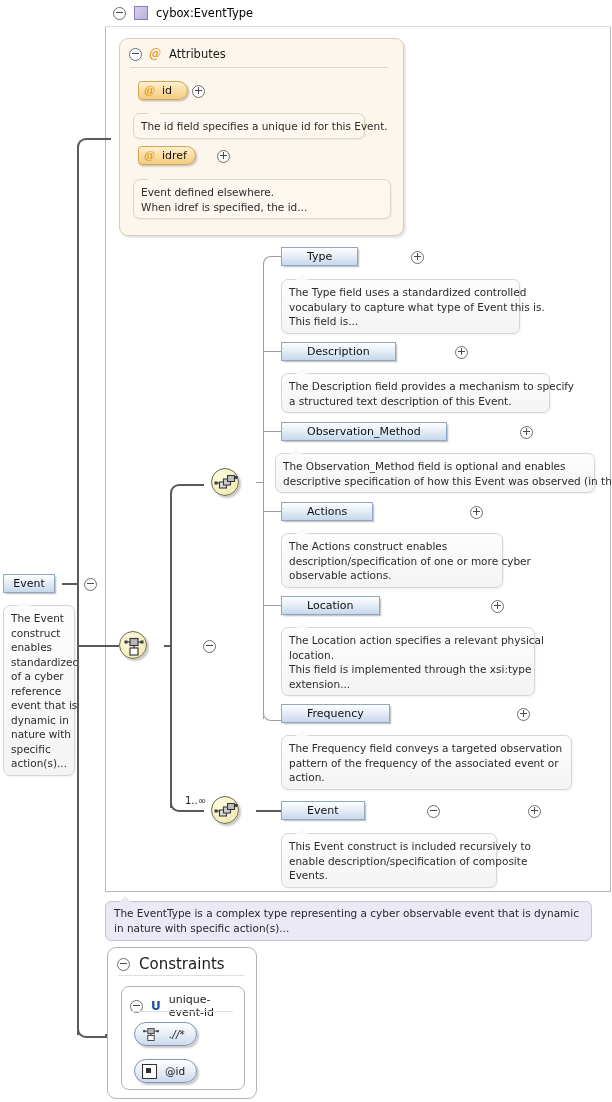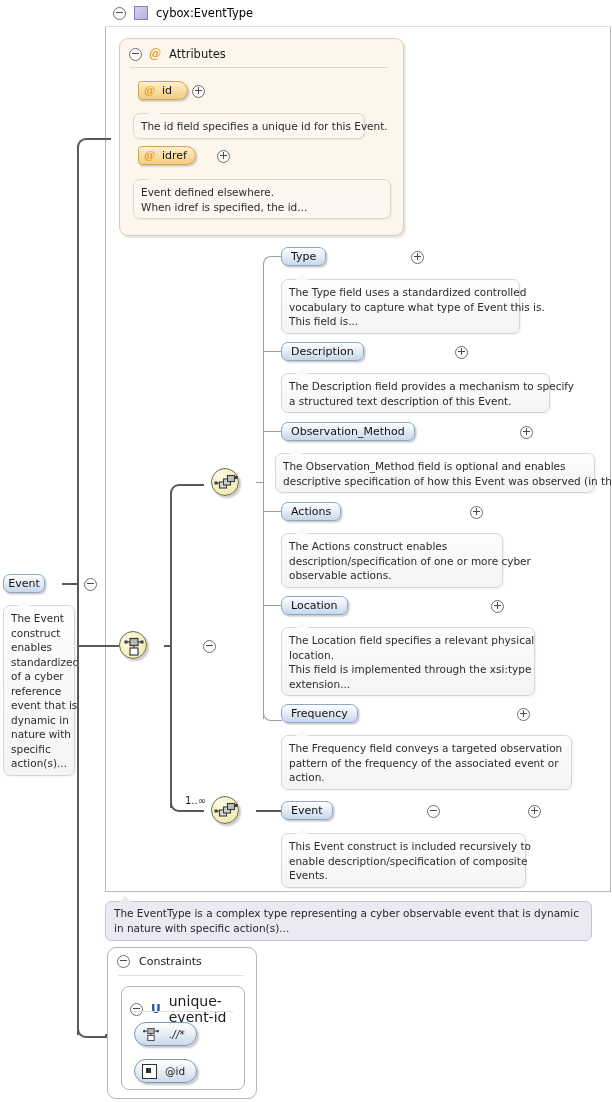--- a/index.html
+++ b/index.html
@@ -144,25 +144,25 @@
     box-shadow: 1.5px 1.5px 1.5px rgba(0,0,0,0.2);
   }
   .pill-attr .at-sign { margin-left: 0; font-size: 11px; }
   .pill-attr .plabel { margin-left: 7px; font-size: 11px; color: #131313; }
 
   
   .pill-el {
     position: absolute;
     height: 19px;
     border: 1px solid #8fa6c4;
-    border-radius: 7px;
+    border-radius: 0;
     background: linear-gradient(to bottom,#ffffff 0%, #e8eff8 42%, #c7d8ec 100%);
     box-sizing: border-box;
     display: flex; align-items: center; justify-content: center;
-    padding: 0 9px;
+    padding: 0 25px;
     box-shadow: 1.5px 1.5px 1.5px rgba(0,0,0,0.22);
     white-space: nowrap;
     font-size: 11px;
     color: #111;
   }
 
   
   .doc {
     position: absolute;
     background: linear-gradient(to bottom,#fdfdfd,#f4f4f4);
@@ -264,21 +264,21 @@
     width: 150px; height: 152px;
     background: #ffffff;
     border: 1px solid #b5b5b5;
     border-radius: 9px;
     box-sizing: border-box;
   }
   .constraints-head {
     position: absolute; left: 9px; top: 7px;
     display: flex; align-items: center;
   }
-  .constraints-head .lbl { margin-left: 9px; font-size: 11px; }
+  .constraints-head .lbl { margin-left: 9px; font-size: 15px; }
   .constraints-rule {
     position: absolute; left: 10px; top: 27px;
     width: 126px; height: 1px; background: #e0e0e0;
   }
   .unique-box {
     position: absolute;
     left: 121px; top: 986px;
     width: 124px; height: 104px;
     background: #ffffff;
     border: 1px solid #b5b5b5;
@@ -287,21 +287,21 @@
   }
   .unique-head {
     position: absolute; left: 8px; top: 6px;
     display: flex; align-items: center;
   }
   .u-glyph {
     color: #1c4fa3; font-weight: bold; font-size: 12px;
     margin-left: 8px;
     font-family: "DejaVu Sans", "Liberation Sans", sans-serif;
   }
-  .unique-head .lbl { margin-left: 8px; font-size: 14px; }
+  .unique-head .lbl { margin-left: 8px; font-size: 11px; }
   .unique-rule {
     position: absolute; left: 9px; top: 24px;
     width: 102px; height: 1px; background: #e0e0e0;
   }
 
   .sel-pill {
     position: absolute;
     height: 24px;
     border: 1px solid #7f95b3;
     background: linear-gradient(to bottom,#ffffff 0%, #eaf0f8 45%, #cbdaec 100%);
@@ -498,21 +498,21 @@
   <span class="line">description/specification of one or more cyber</span>
   <span class="line">observable actions.</span>
 </div>
 
 
 <div class="pill-el" style="left:281px; top:596px;">
   <span>Location</span>
 </div>
 <span class="expander plus abs" style="left:342px; top:600px;"></span>
 <div class="doc" style="left:281px; top:627px; width:254px;">
-  <span class="line">The Location field specifies a relevant physical</span>
+  <span class="line">The Location action specifies a relevant physical</span>
   <span class="line">location.</span>
   <span class="line">This field is implemented through the xsi:type</span>
   <span class="line">extension...</span>
 </div>
 
 
 <div class="pill-el" style="left:281px; top:704px;">
   <span>Frequency</span>
 </div>
 <span class="expander plus abs" style="left:352px; top:708px;"></span>
@@ -538,21 +538,21 @@
     <rect x="22.5" y="7" width="3" height="3" fill="#3b3b3b"></rect>
   </svg>
 </div>
 <span class="expander abs" style="left:245px; top:805px;"></span>
 <div class="ln-h" style="left:256px; top:810px; width:25px;"></div>
 
 <div class="pill-el" style="left:281px; top:801px;">
   <span>Event</span>
 </div>
 <span class="expander plus abs" style="left:330px; top:805px;"></span>
-<div class="doc" style="left:281px; top:833px; width:245px;">
+<div class="doc" style="left:281px; top:833px; width:216px;">
   <span class="line">This Event construct is included recursively to</span>
   <span class="line">enable description/specification of composite</span>
   <span class="line">Events.</span>
 </div>
 
 
 <div class="typedoc">
   <span class="line">The EventType is a complex type representing a cyber observable event that is dynamic in nature</span>
   <span class="line">with specific action(s)...</span>
 </div>

